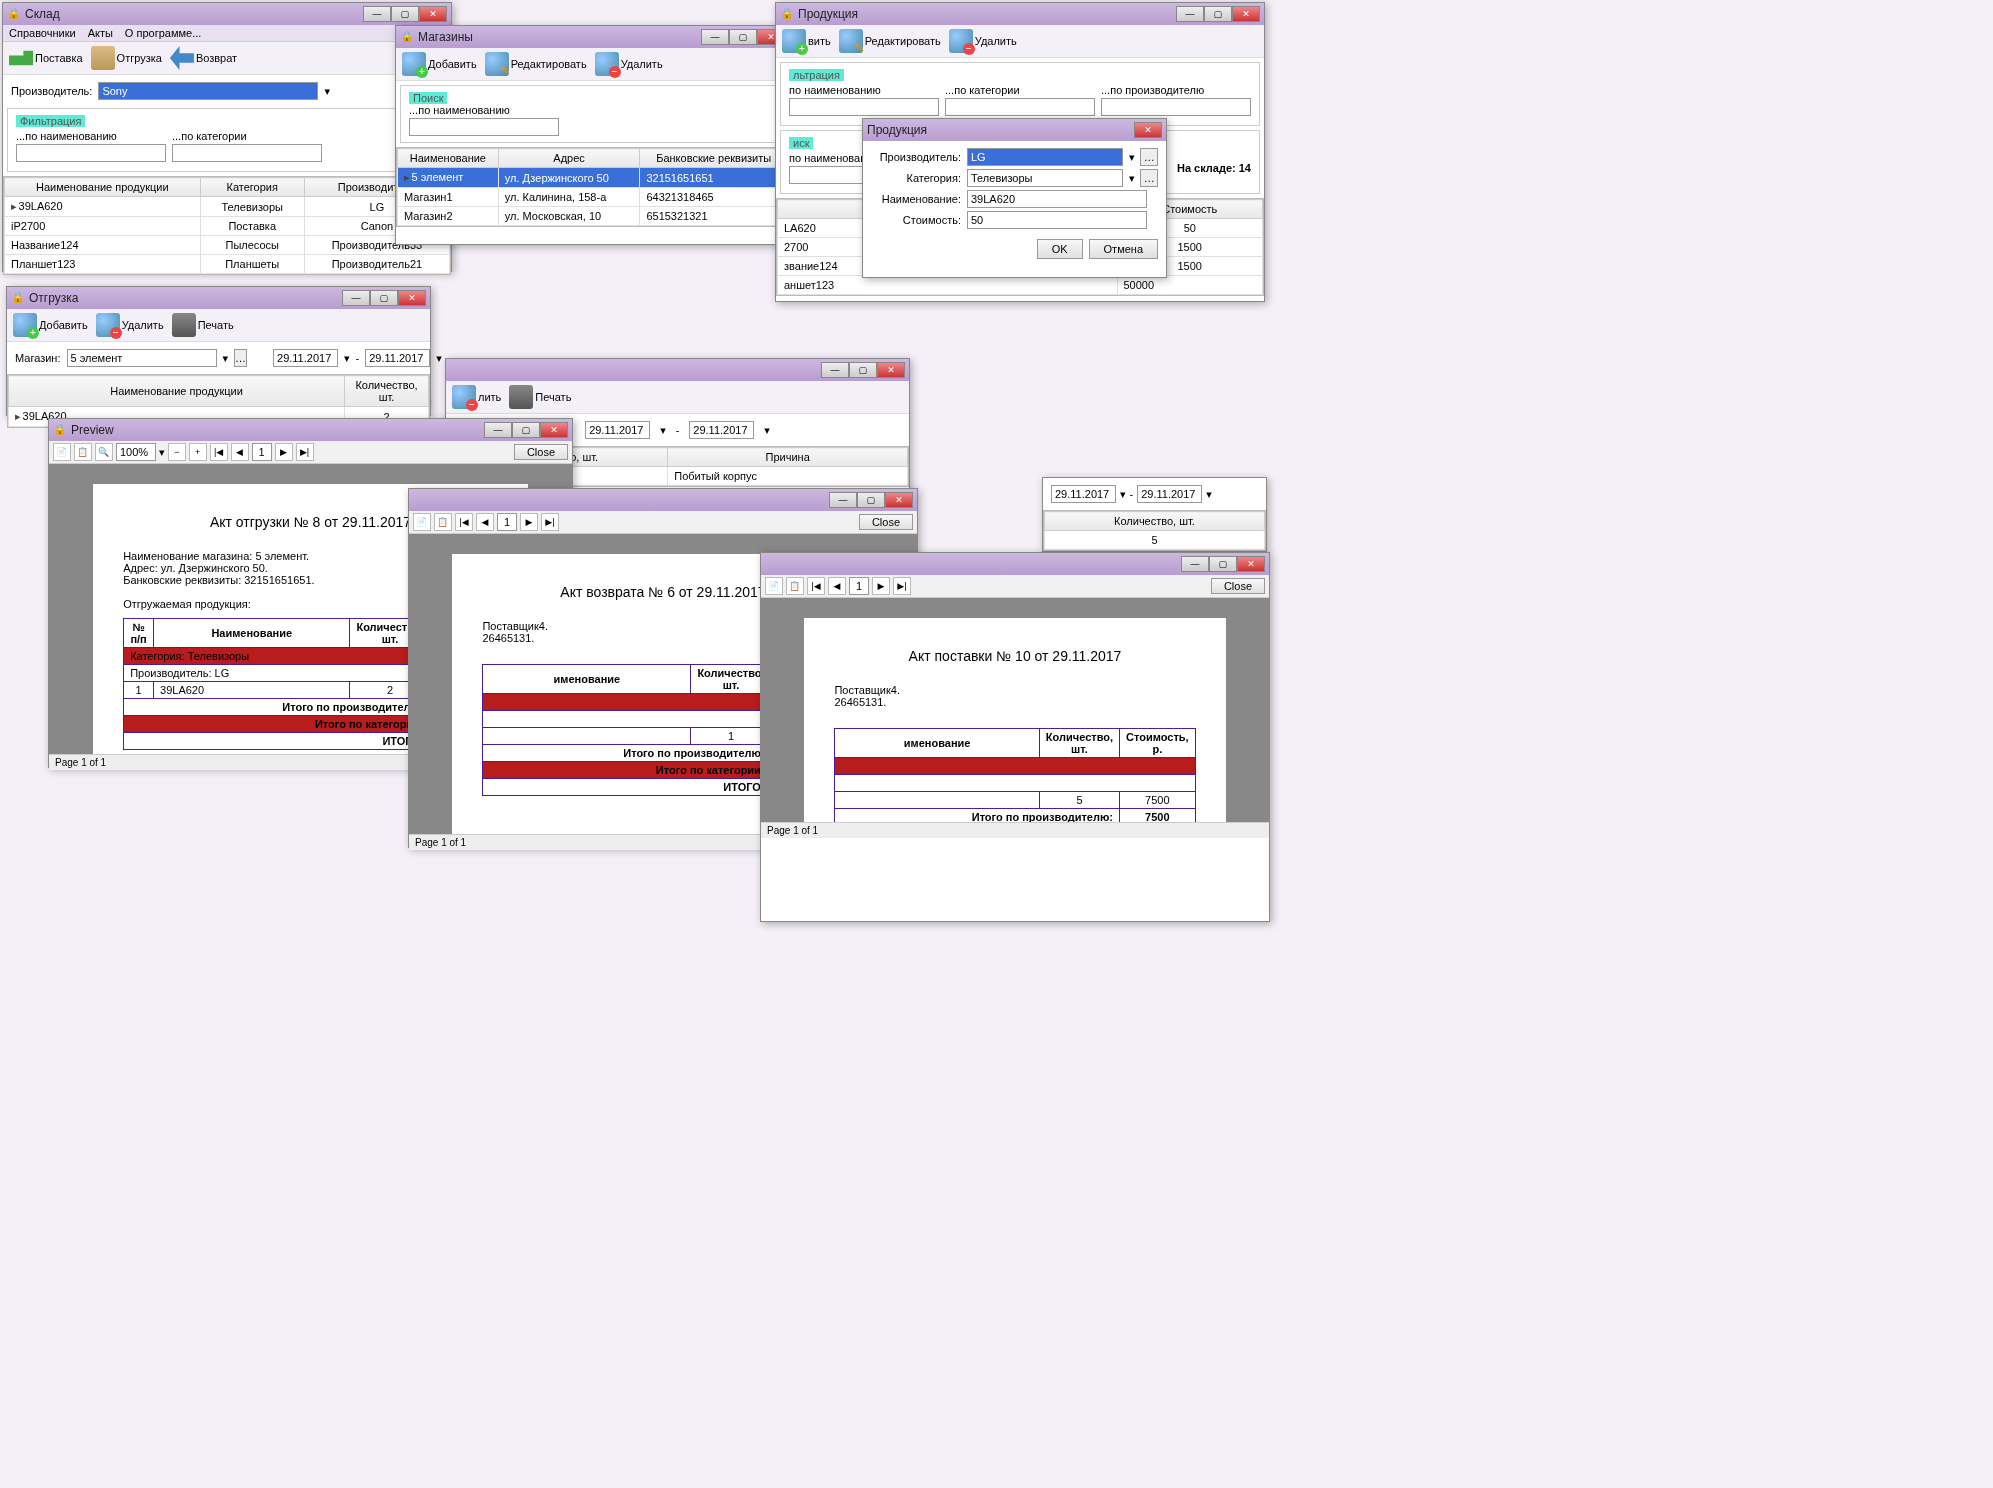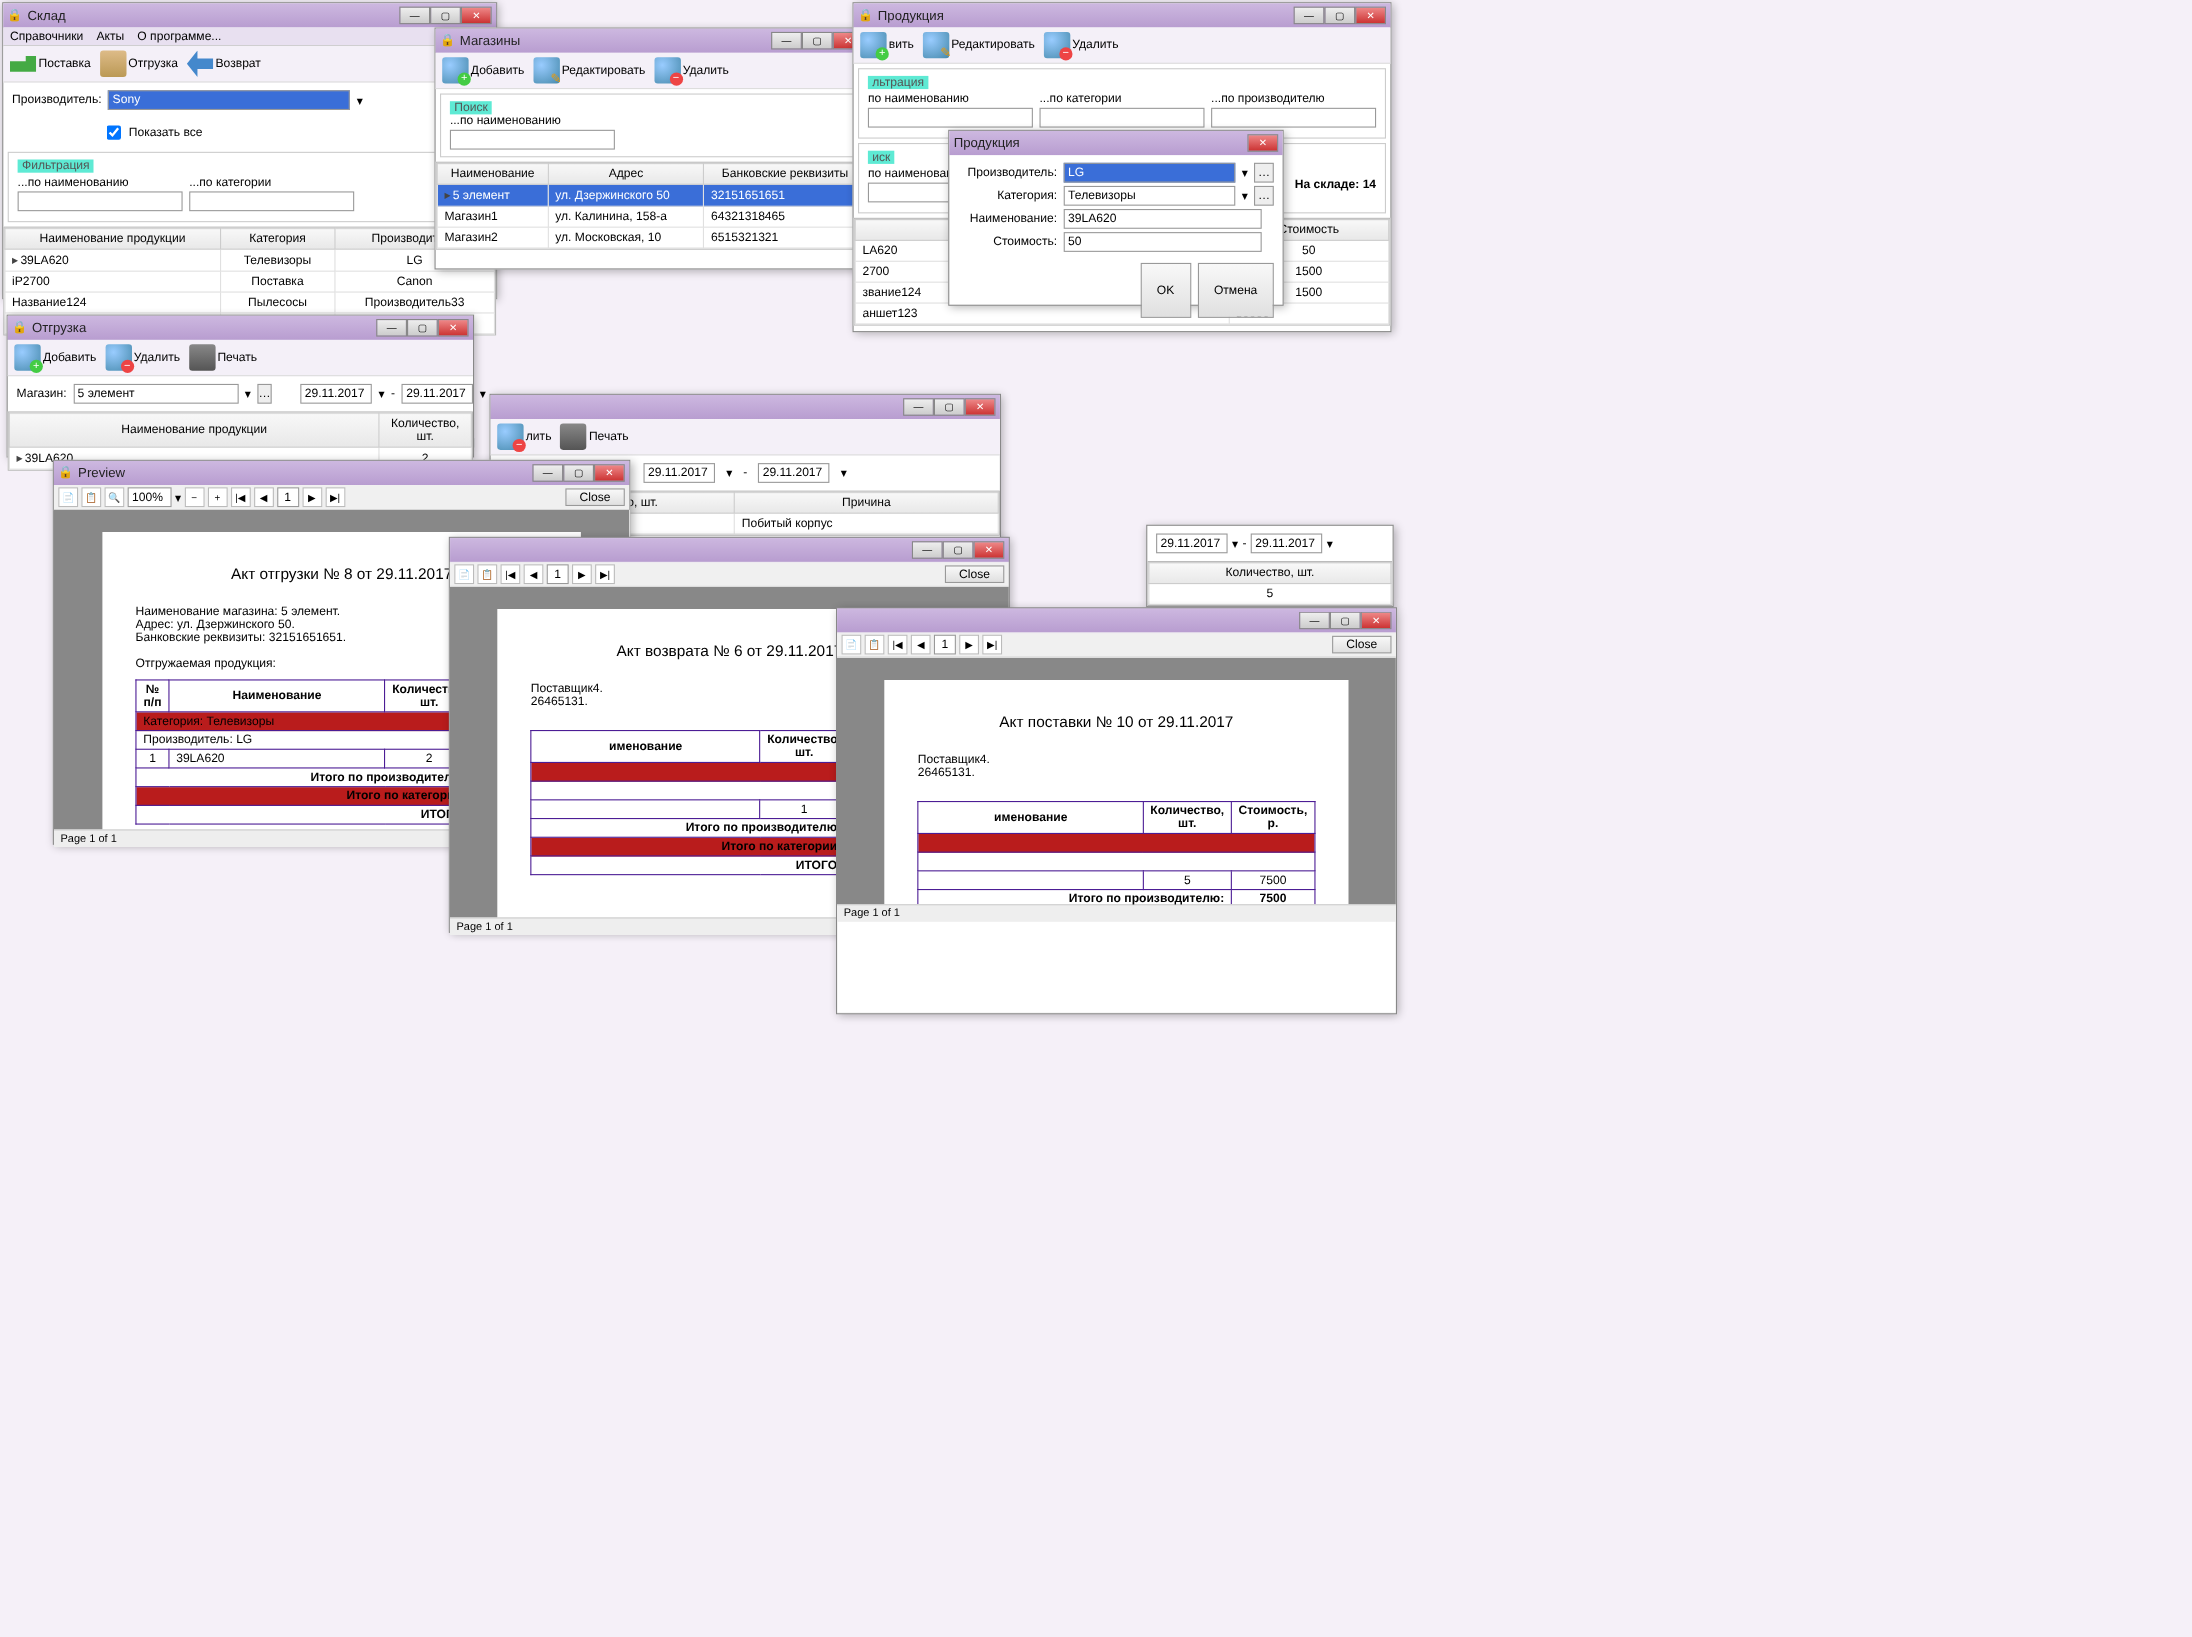--- a/index.html
+++ b/index.html
@@ -33,21 +33,21 @@
 .row { display: flex; align-items: center; gap: 6px; margin: 3px 0; }
 .lbl { display: inline-block; text-align: right; min-width: 90px; }
 input[type=text], select { border: 1px solid #999; background: #fff; height: 18px; padding: 0 3px; }
 input[type=text].sel { background: #3a6ed8; color: #fff; }
 .grid { border: 1px solid #bbb; background: #fff; }
 .grid table { width: 100%; border-collapse: collapse; }
 .grid th { background: linear-gradient(#f8f8f8, #e8e8e8); border: 1px solid #ccc; padding: 3px; font-weight: normal; text-align: center; }
 .grid td { border: 1px solid #e0e0e0; padding: 3px 6px; }
 .grid tr.sel td { background: #3a6ed8; color: #fff; }
 .grid tr.rowmark td:first-child::before { content: "▸"; margin-right: 2px; color: #444; }
-.btn { border: 1px solid #999; background: linear-gradient(#f8f8f8,#e0e0e0); padding: 18px 14px; cursor: default; }
+.btn { border: 1px solid #999; background: linear-gradient(#f8f8f8,#e0e0e0); padding: 3px 14px; cursor: default; }
 .preview-body { background: #888; padding: 20px; overflow: auto; }
 .paper { background: #fff; padding: 20px 30px; margin: 0 auto; width: 90%; min-height: 300px; }
 .paper h3 { text-align: center; font-size: 14px; font-weight: normal; margin: 10px 0 20px; }
 .rtable { border-collapse: collapse; width: 100%; margin-top: 8px; }
 .rtable th, .rtable td { border: 1px solid #4c1d95; padding: 2px 6px; text-align: center; }
 .rtable .yellow td { background: #b91c1c; }
 .rtable .right { text-align: right; font-weight: normal; }
 .statusbar { background: #eee; border-top: 1px solid #ccc; padding: 2px 6px; font-size: 10px; }
 .ptoolbar { background: #f0f0f0; border-bottom: 1px solid #ccc; padding: 2px 4px; display: flex; align-items: center; gap: 3px; }
 .pbtn { width: 18px; height: 18px; border: 1px solid #bbb; background: #fff; display: inline-flex; align-items: center; justify-content: center; font-size: 9px; }
@@ -88,26 +88,20 @@
     <div class="tbtn">
         <div class="ticon icon-arrow"></div>
         <span>Возврат</span>
       </div>
   </div>
   <div class="section row">
     <span class="lbl" style="min-width:auto">Производитель:</span>
     <input type="text" class="sel" style="width: 220px;" value="Sony">
     <span>▾</span>
   </div>
-  <div class="section row" style="padding-left:90px">
-    <label class="chk">
-        <input type="checkbox" checked="" style="">
-        <span>Показать все</span>
-      </label>
-  </div>
   <div class="fieldset">
     <div class="legend">Фильтрация</div>
     <div class="row">
       <div class="filterbox">
           <span>...по наименованию</span>
           <input type="text" style="">
         </div>
       <div class="filterbox">
           <span>...по категории</span>
           <input type="text" style="">

